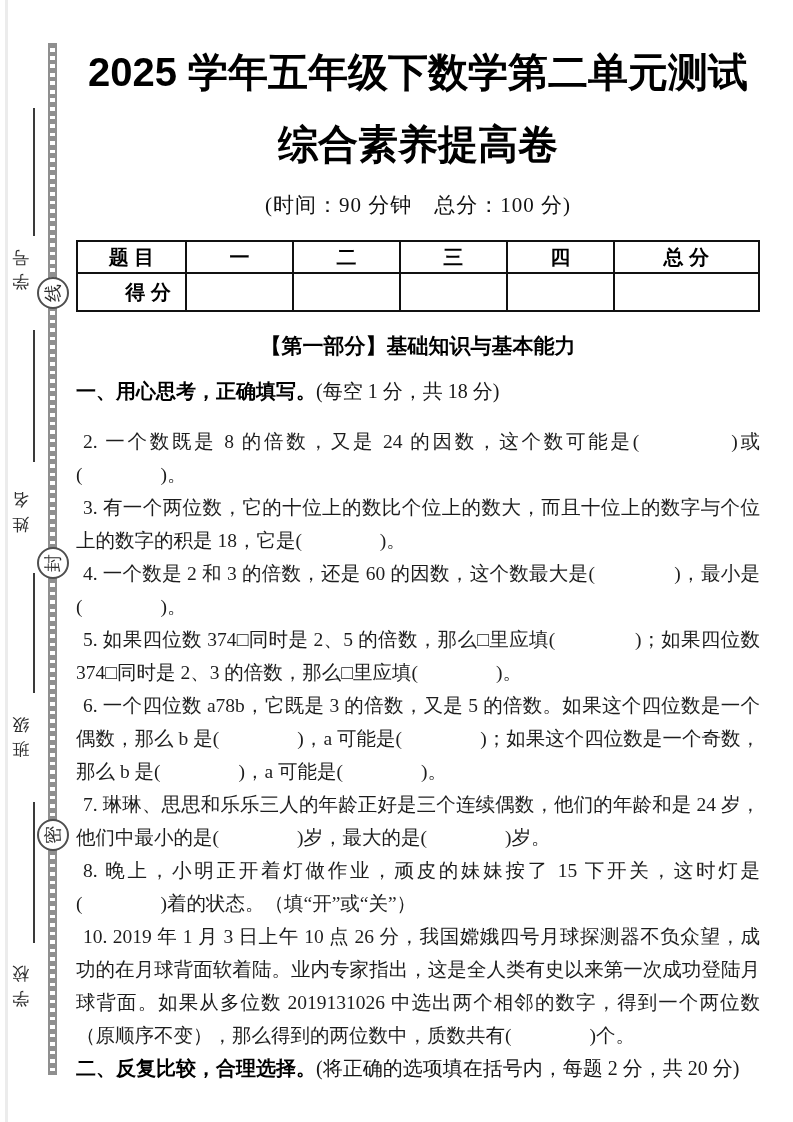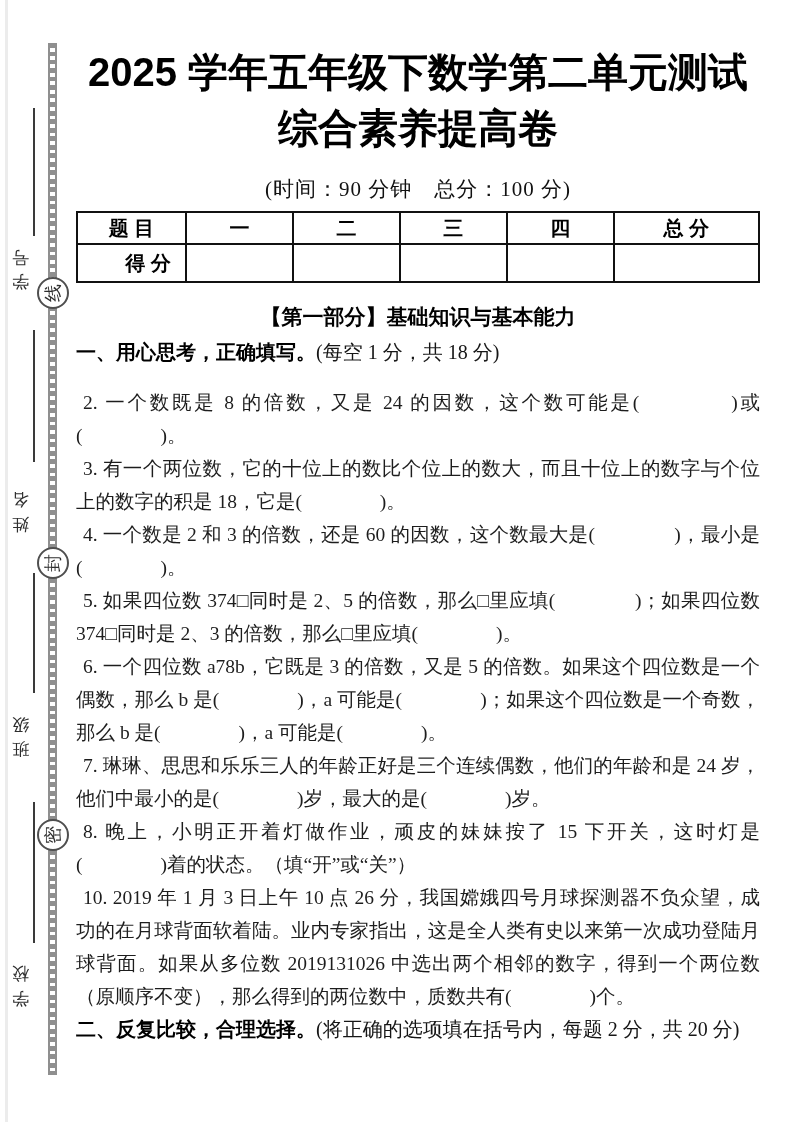--- a/index.html
+++ b/index.html
@@ -36,41 +36,41 @@
   .seal-circle span {
     display:block; transform:rotate(-90deg);
     font-size:18px; color:#2e2e2e; font-family:"Liberation Serif", serif;
   }
   
   .content { position:absolute; left:76px; top:46px; width:684px; }
   .title {
     margin:0; text-align:center; font-family:"Liberation Sans", sans-serif;
     font-weight:700; font-size:40px; line-height:52px; color:#000;
   }
-  .title.second { margin-top:4px;text-align:center; }
+  .title.second { margin-top:20px;text-align:center; }
   .subtitle {
     margin-top:22px; text-align:center; font-size:21px; line-height:27px;
     color:#111; letter-spacing:1px;
   }
   table.score {
-    margin-top:8px; width:100%; border-collapse:collapse;
+    margin-top:21px; width:100%; border-collapse:collapse;
     font-family:"Liberation Sans", sans-serif;
   }
   table.score th, table.score td {
     border:2px solid #111; text-align:center; font-weight:700;
     font-size:20px; color:#000; padding:0;
   }
   table.score th { height:30px; }
   table.score td { height:36px;padding-left:33px; }
   table.score th:first-child { width:16%; }
   .part-title {
     margin-top:22px; text-align:center; font-family:"Liberation Sans", sans-serif;
     font-weight:700; font-size:21px; line-height:24px; color:#000;
   }
-  .sec-head { margin-top:10px; font-size:20px; line-height:27px; }
+  .sec-head { font-size:20px; line-height:27px; }
   .sec-head b  { font-family:"Liberation Sans", sans-serif; font-weight:700; color:#000; }
   .sec-head span { font-family:"Liberation Serif", serif; color:#161616; }
   .questions { margin-top:6px; }
   .q {
     margin:0; font-size:19.5px; line-height:33px; text-align:justify;
     text-indent:7px; color:#1d1d1d;
   }
   .sec-head.two { margin-top:3px; }
   
   .footer {

